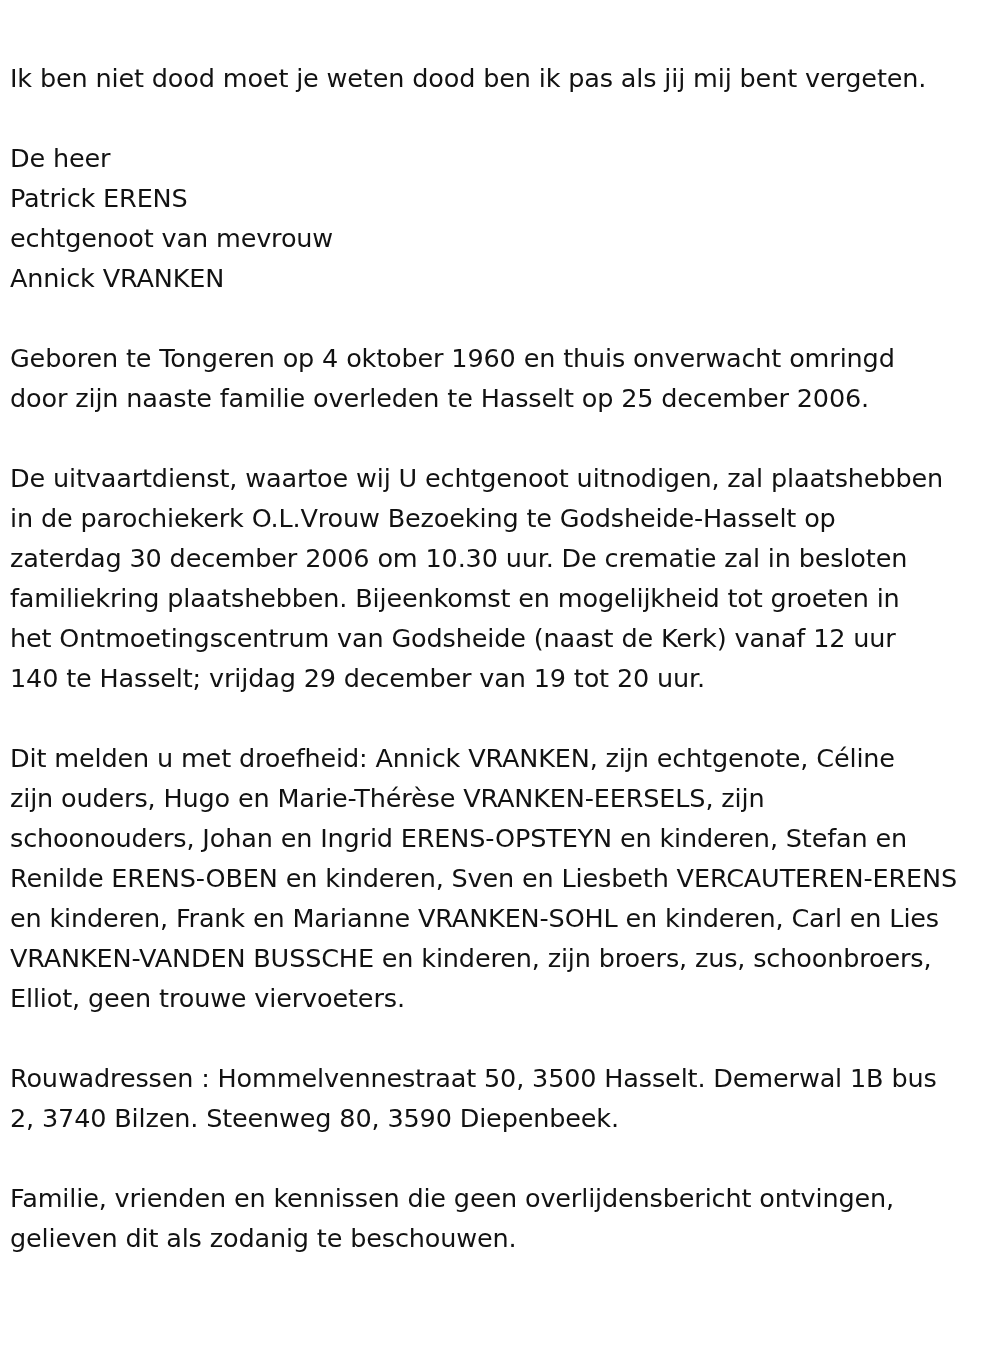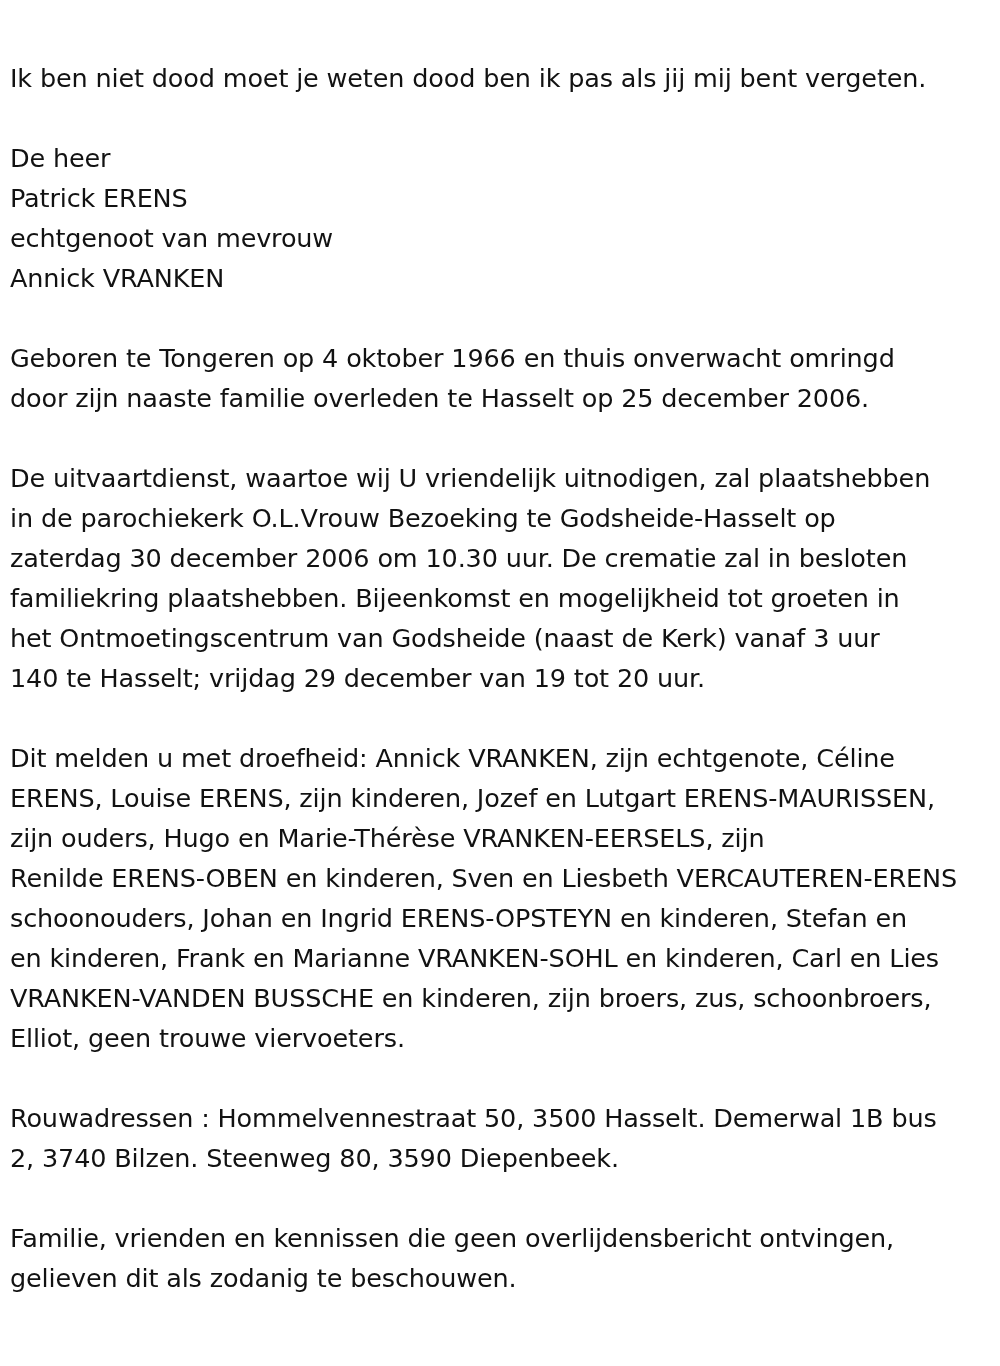--- a/index.html
+++ b/index.html
@@ -53,43 +53,42 @@
   <div class="block">
     <div class="line">De heer</div>
     <div class="line bold">Patrick ERENS</div>
     <div class="line">echtgenoot van mevrouw</div>
     <div class="line">Annick VRANKEN</div>
   </div>
 
   <div class="spacer gap-full"></div>
 
   <div class="block">
-    <div class="line">Geboren te Tongeren op 4 oktober 1966 en thuis onverwacht omringd</div>
+    <div class="line">Geboren te Tongeren op 4 oktober 1960 en thuis onverwacht omringd</div>
     <div class="line">door zijn naaste familie overleden te Hasselt op 25 december 2006.</div>
   </div>
 
   <div class="spacer gap-full"></div>
 
   <div class="block">
-    <div class="line">De uitvaartdienst, waartoe wij U vriendelijk uitnodigen, zal plaatshebben</div>
+    <div class="line">De uitvaartdienst, waartoe wij U echtgenoot uitnodigen, zal plaatshebben</div>
     <div class="line">in de parochiekerk O.L.Vrouw Bezoeking te Godsheide-Hasselt op</div>
     <div class="line">zaterdag 30 december 2006 om 10.30 uur. De crematie zal in besloten</div>
     <div class="line">familiekring plaatshebben. Bijeenkomst en mogelijkheid tot groeten in</div>
-    <div class="line">het Ontmoetingscentrum van Godsheide (naast de Kerk) vanaf 3 uur</div>
+    <div class="line">het Ontmoetingscentrum van Godsheide (naast de Kerk) vanaf 12 uur</div>
     <div class="line">140 te Hasselt; vrijdag 29 december van 19 tot 20 uur.</div>
   </div>
 
   <div class="spacer gap-full"></div>
 
   <div class="block">
     <div class="line">Dit melden u met droefheid: Annick VRANKEN, zijn echtgenote, Céline</div>
-    <div class="line">ERENS, Louise ERENS, zijn kinderen, Jozef en Lutgart ERENS-MAURISSEN,</div>
     <div class="line">zijn ouders, Hugo en Marie-Thérèse VRANKEN-EERSELS, zijn</div>
+    <div class="line">schoonouders, Johan en Ingrid ERENS-OPSTEYN en kinderen, Stefan en</div>
     <div class="line">Renilde ERENS-OBEN en kinderen, Sven en Liesbeth VERCAUTEREN-ERENS</div>
-    <div class="line">schoonouders, Johan en Ingrid ERENS-OPSTEYN en kinderen, Stefan en</div>
     <div class="line">en kinderen, Frank en Marianne VRANKEN-SOHL en kinderen, Carl en Lies</div>
     <div class="line">VRANKEN-VANDEN BUSSCHE en kinderen, zijn broers, zus, schoonbroers,</div>
     <div class="line">Elliot, geen trouwe viervoeters.</div>
   </div>
 
   <div class="spacer gap-full"></div>
 
   <div class="block">
     <div class="line">Rouwadressen : Hommelvennestraat 50, 3500 Hasselt. Demerwal 1B bus</div>
     <div class="line">2, 3740 Bilzen. Steenweg 80, 3590 Diepenbeek.</div>

